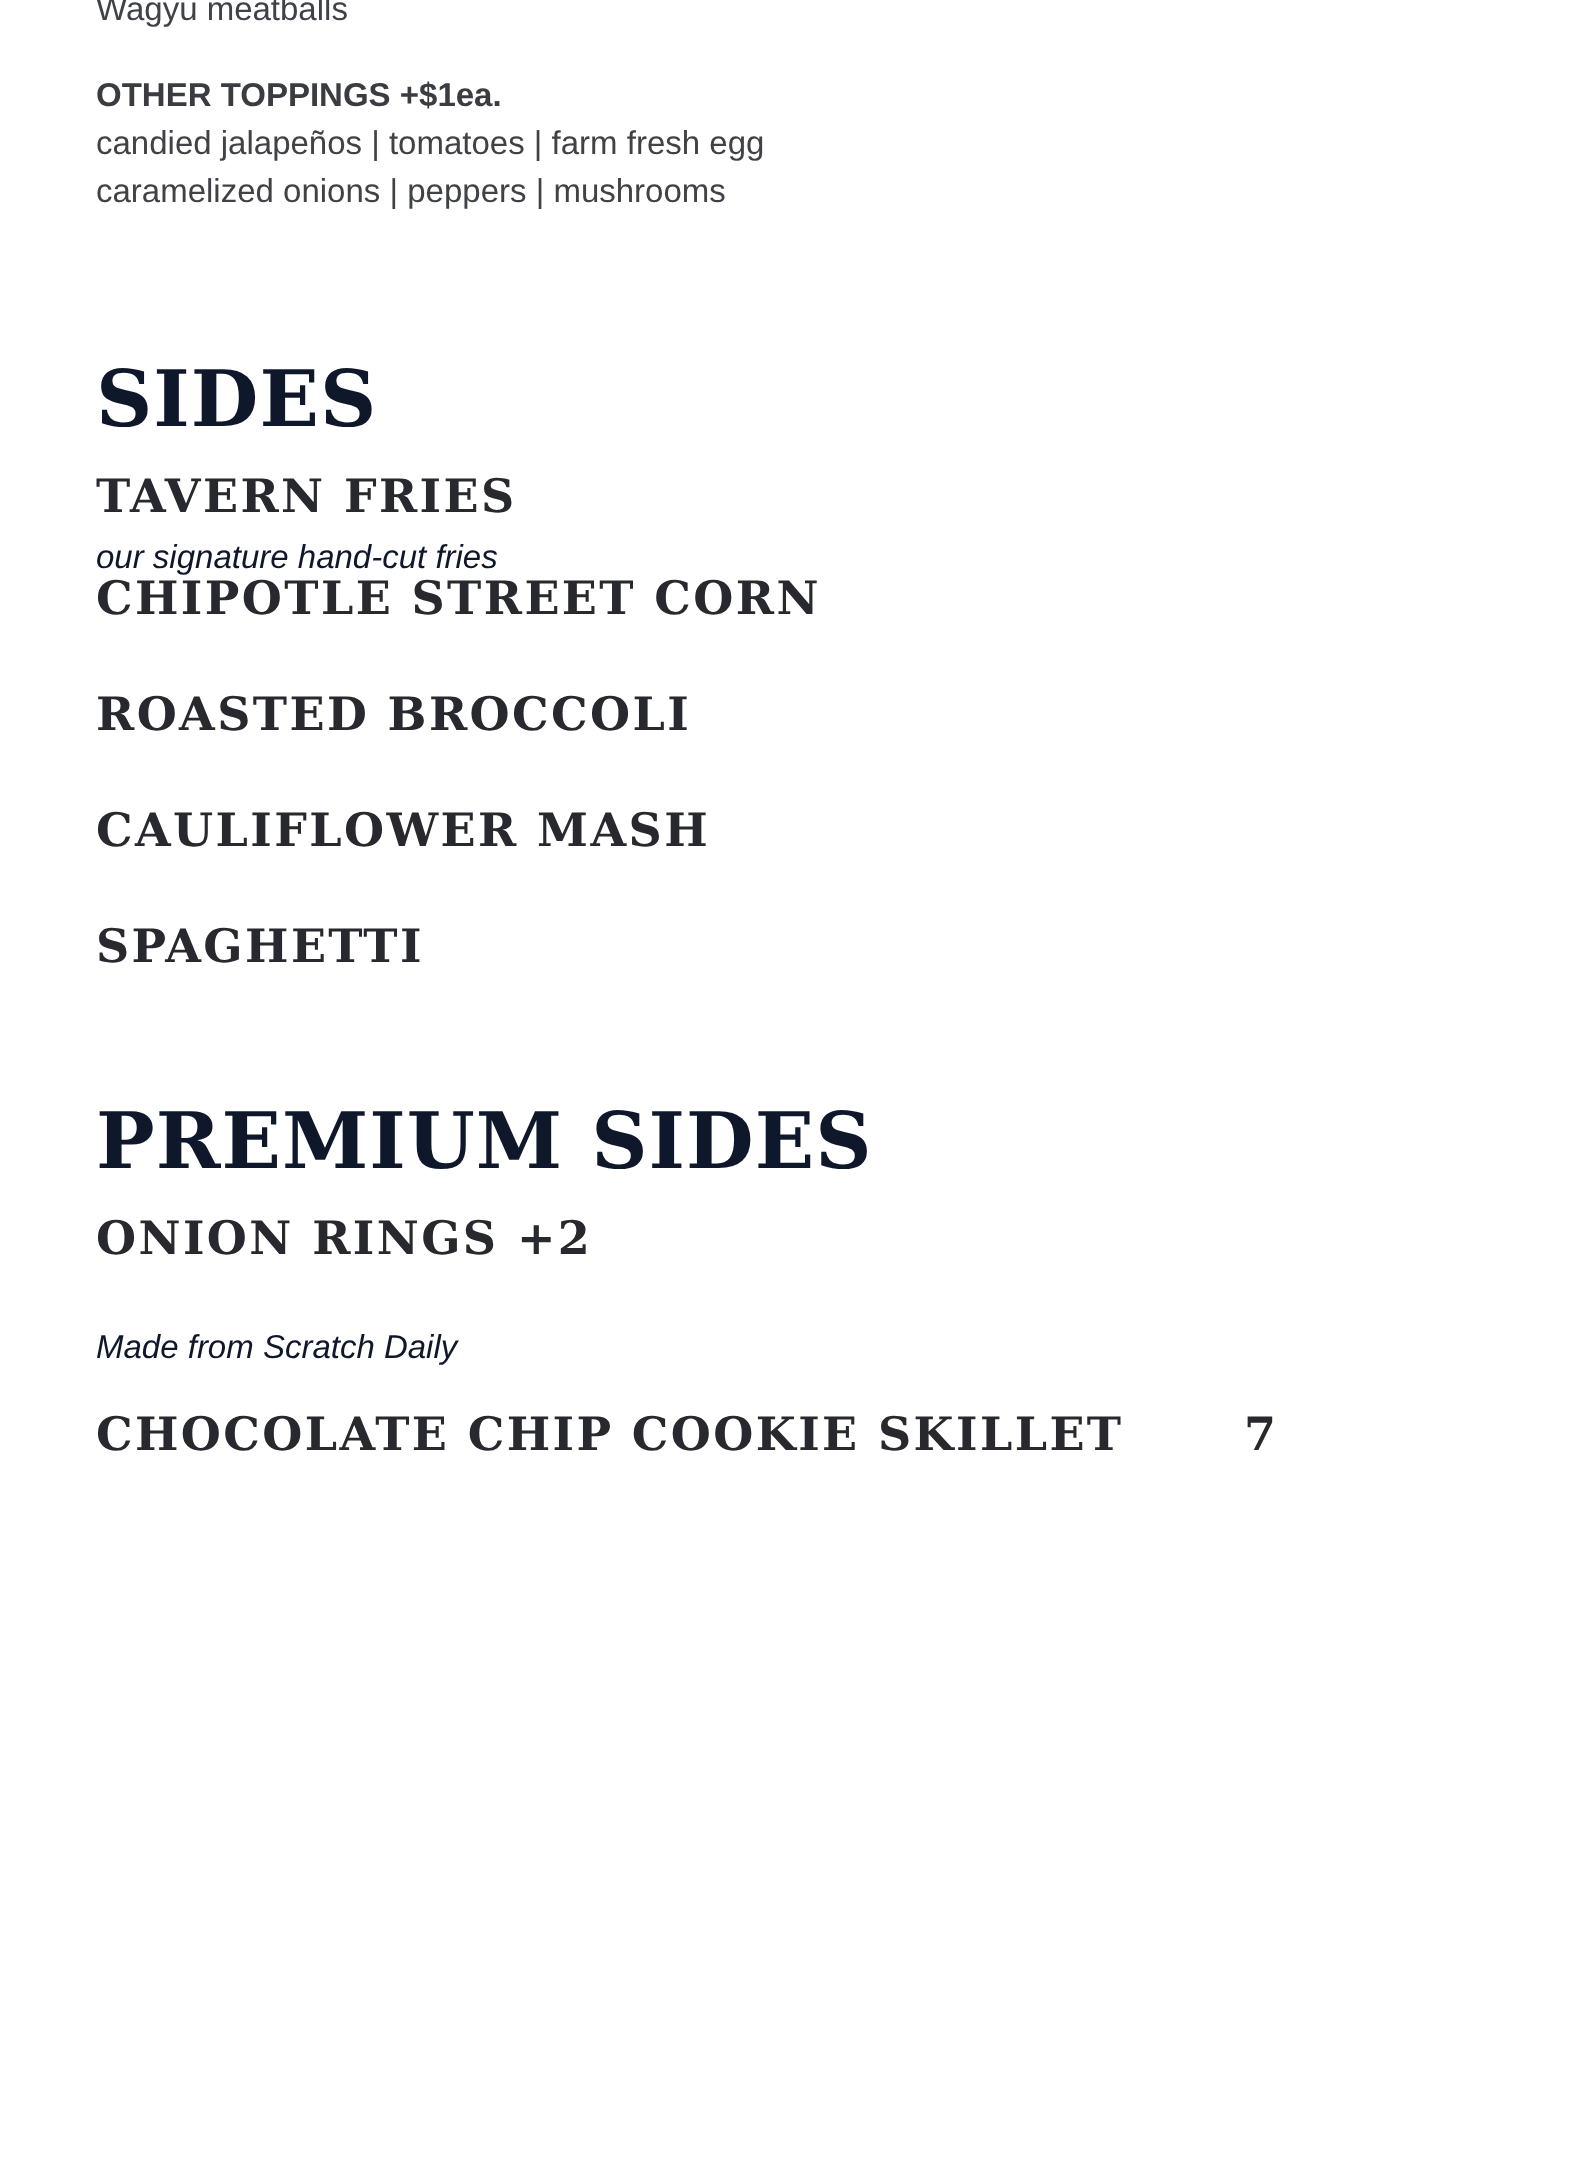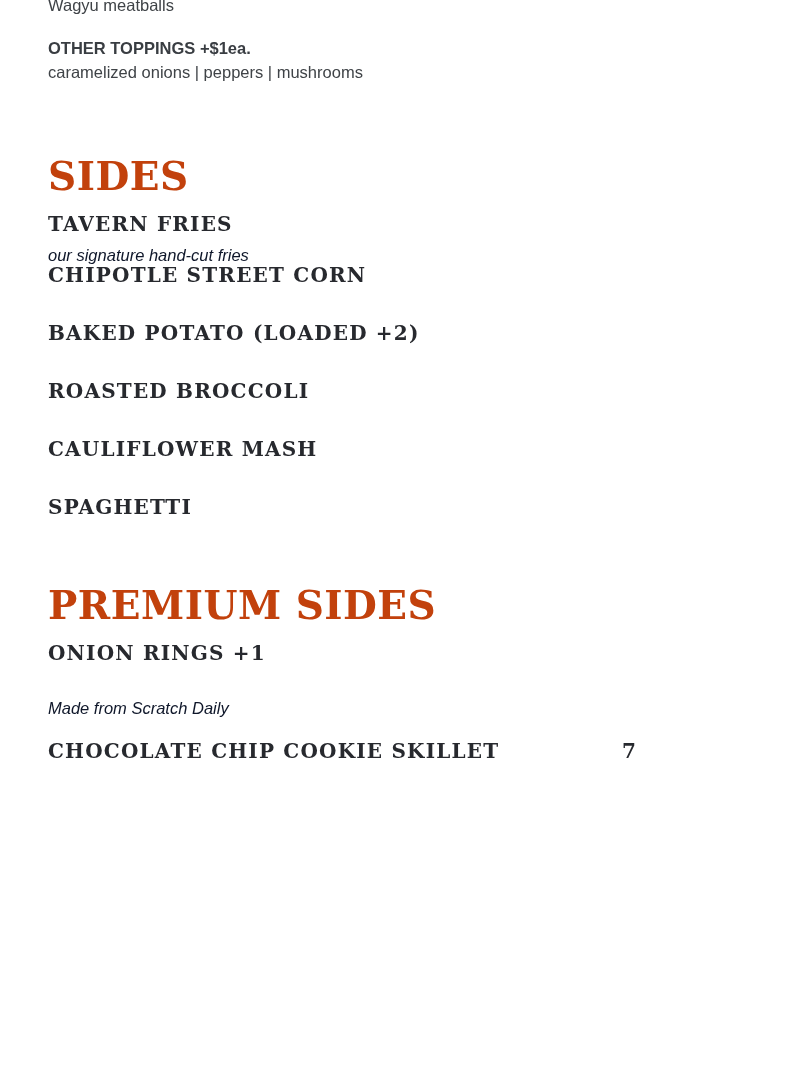--- a/index.html
+++ b/index.html
@@ -26,27 +26,27 @@
   .partial-top { margin-top: -7px; }
   .toppings { margin-top: 19px; }
 
   
   .section-title {
     font-family: "DejaVu Serif", "Liberation Serif", serif;
     font-weight: bold;
     font-size: 39px;
     line-height: 40px;
     letter-spacing: 0.5px;
-    color: #c2410c;
+    color: #0f172a;
     margin: 0;
   }
   .item-name {
     font-family: "DejaVu Serif", "Liberation Serif", serif;
     font-weight: bold;
-    font-size: 20px;
+    font-size: 23px;
     line-height: 23px;
     letter-spacing: 1.2px;
     color: #27292e;
     margin: 0;
   }
   .item-desc {
     font-family: "Liberation Sans", sans-serif;
     font-style: italic;
     font-size: 16.5px;
     line-height: 17px;
@@ -76,39 +76,39 @@
 </style>
 </head>
 <body>
 
 <div class="content">
 
   <p class="sans partial-top">Wagyu meatballs</p>
 
   <div class="toppings">
     <p class="sans bold">OTHER TOPPINGS +$1ea.</p>
+    <p class="sans">candied jalapeños | tomatoes | farm fresh egg</p>
     <p class="sans">caramelized onions | peppers | mushrooms</p>
   </div>
 
   <h2 class="section-title title-sides">SIDES</h2>
 
   <div>
     <h3 class="item-name item-tavern">TAVERN FRIES</h3>
     <p class="item-desc">our signature hand-cut fries</p>
   </div>
 
   <h3 class="item-name item-first-gap item-gap">CHIPOTLE STREET CORN</h3>
-  <h3 class="item-name item-gap">BAKED POTATO (LOADED +2)</h3>
   <h3 class="item-name item-gap">ROASTED BROCCOLI</h3>
   <h3 class="item-name item-gap">CAULIFLOWER MASH</h3>
   <h3 class="item-name">SPAGHETTI</h3>
 
   <h2 class="section-title title-premium">PREMIUM SIDES</h2>
 
-  <h3 class="item-name item-onion">ONION RINGS +1</h3>
+  <h3 class="item-name item-onion">ONION RINGS +2</h3>
 
   <p class="item-desc desserts-sub">Made from Scratch Daily</p>
 
   <div class="partial-row">
     <h3 class="item-name" style="display:inline-block;">CHOCOLATE CHIP COOKIE SKILLET</h3>
     <span class="item-name price">7</span>
   </div>
 
 </div>
 

